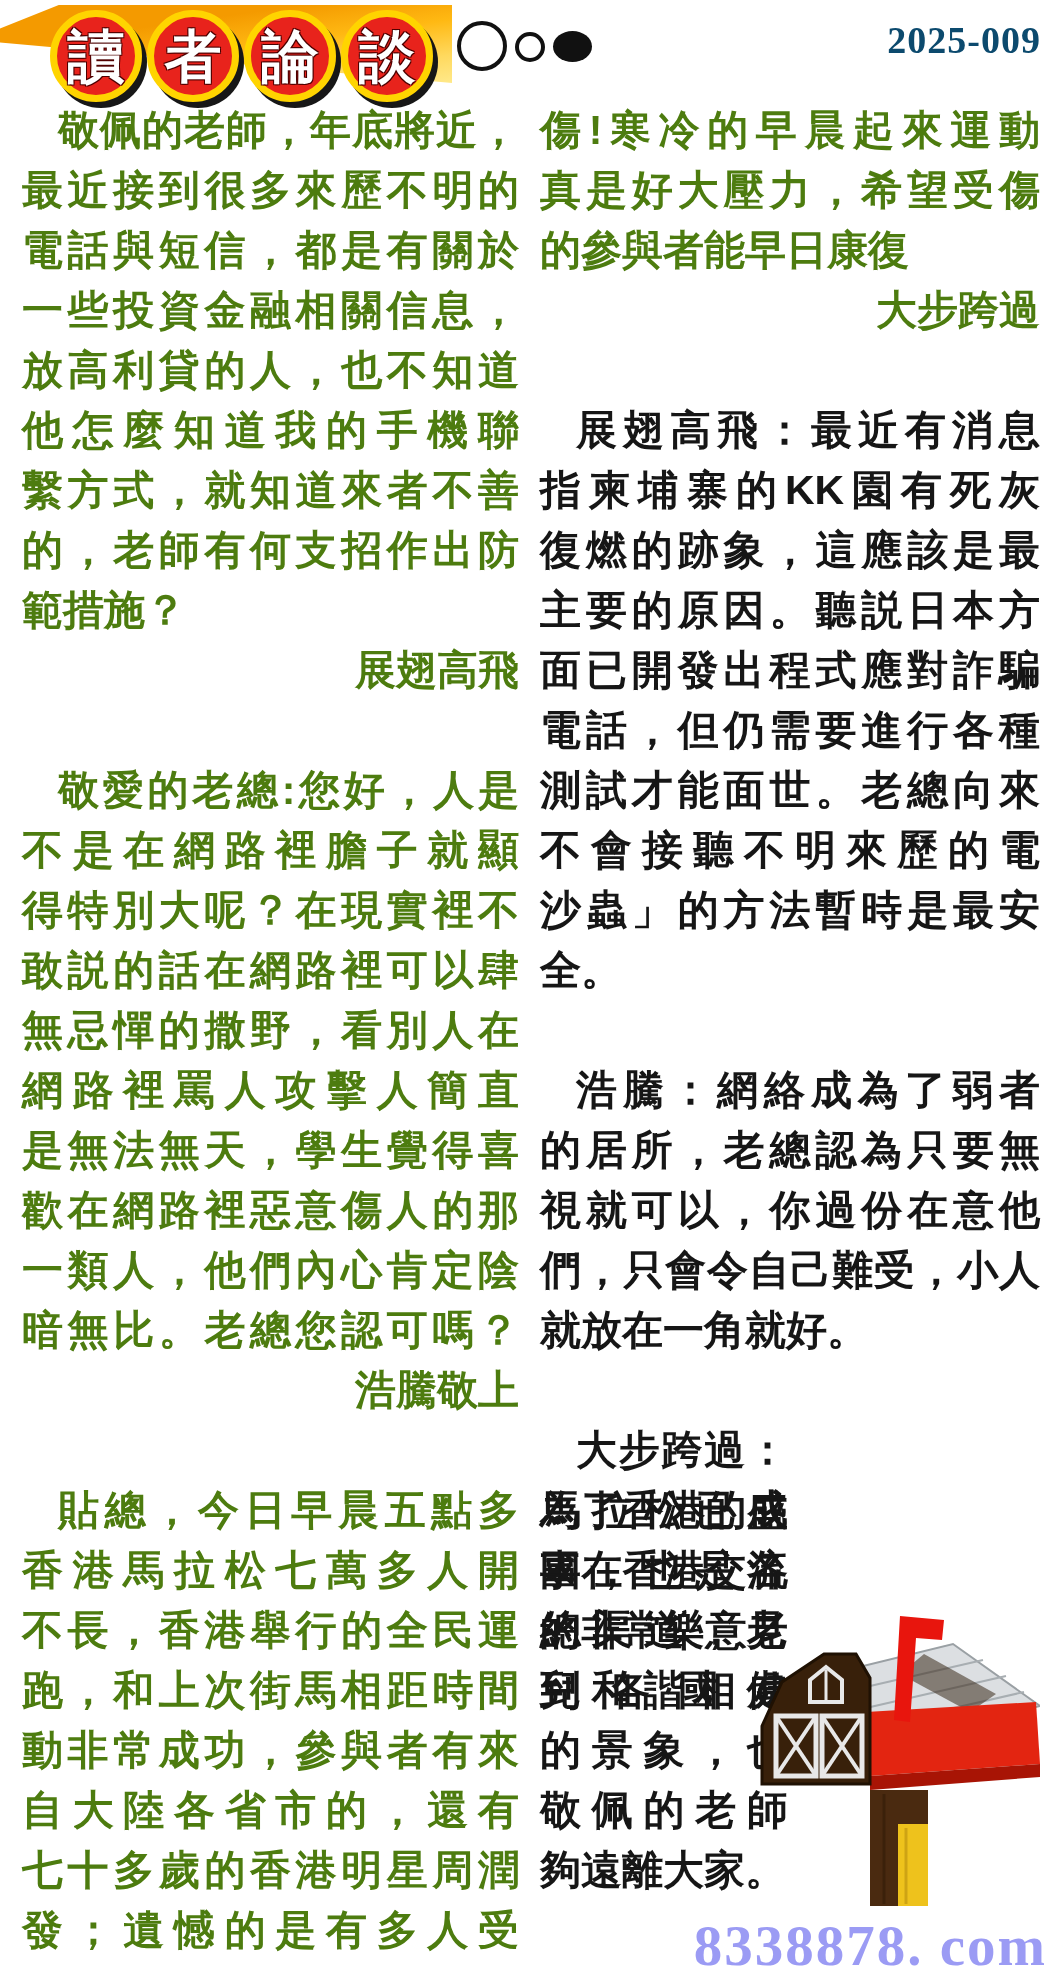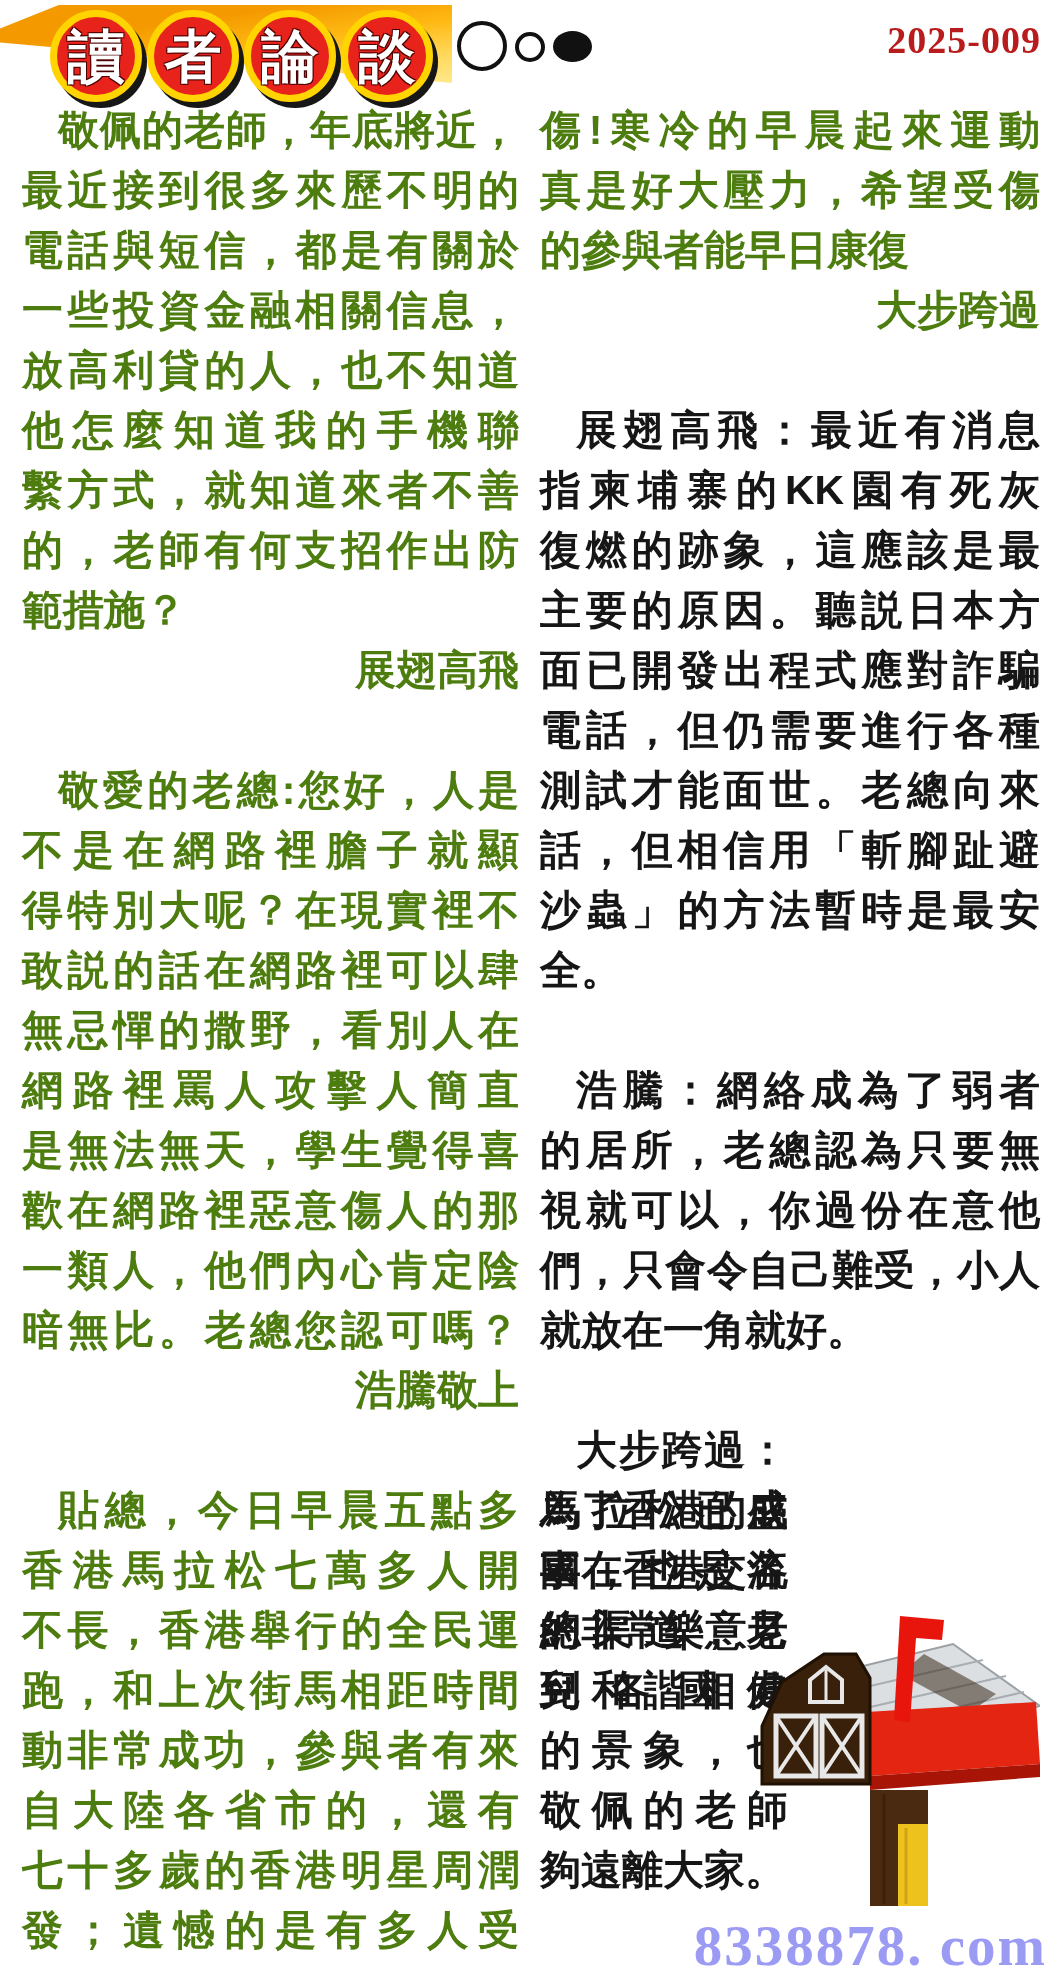--- a/index.html
+++ b/index.html
@@ -13,21 +13,21 @@
   .logo{position:absolute;top:10px;left:50px;display:flex;gap:5px;}
   .lc{width:78px;height:78px;border-radius:50%;background:#e8231c;border:7px solid #ffd400;
       box-shadow:5px 6px 0 #171717;display:flex;align-items:center;justify-content:center;}
   .lc span{color:#fff;font-size:57px;font-weight:700;line-height:1;
       text-shadow:1px 1px 0 #4d0000,-1px 1px 0 #4d0000,1px -1px 0 #4d0000,-1px -1px 0 #4d0000;}
   .dot{position:absolute;border-radius:50%;box-sizing:border-box;}
   .dot-big{left:457px;top:21px;width:50px;height:50px;background:#fff;border:4px solid #111;}
   .dot-small{left:515px;top:32px;width:30px;height:30px;background:#fff;border:4px solid #111;}
   .dot-black{left:553px;top:31px;width:39px;height:31px;background:#111;}
   .issue{position:absolute;right:16px;top:18px;font-family:"Liberation Serif","DejaVu Serif",serif;
-         font-size:38px;font-weight:700;color:#b91c1c;letter-spacing:1px;text-align:right;}
+         font-size:38px;font-weight:700;color:#0c4a6e;letter-spacing:1px;text-align:right;}
 
   
   .col{position:absolute;top:100px;height:1880px;}
   .col-left{left:22px;width:497px;}
   .col-right{left:540px;width:500px;}
   .para{margin:60px 0 0;}
   .para:first-child{margin-top:0;}
   .para.red{color:#4d7c0f;}
   .para.black{color:#161616;}
   .ln{font-size:41px;font-weight:700;line-height:60px;height:60px;overflow:visible;
@@ -117,21 +117,21 @@
         <div class="ln al-right">大步跨過</div>
       </div>
       <div class="para black">
         <div class="ln indent">展翅高飛：最近有消息</div>
         <div class="ln">指柬埔寨的KK園有死灰</div>
         <div class="ln">復燃的跡象，這應該是最</div>
         <div class="ln">主要的原因。聽説日本方</div>
         <div class="ln">面已開發出程式應對詐騙</div>
         <div class="ln">電話，但仍需要進行各種</div>
         <div class="ln">測試才能面世。老總向來</div>
-        <div class="ln">話，但相信用「斬腳趾避</div>
+        <div class="ln">不會接聽不明來歷的電</div>
         <div class="ln">沙蟲」的方法暫時是最安</div>
         <div class="ln al-left">全。</div>
       </div>
       <div class="para black">
         <div class="ln indent">浩騰：網絡成為了弱者</div>
         <div class="ln">的居所，老總認為只要無</div>
         <div class="ln">視就可以，你過份在意他</div>
         <div class="ln">們，只會令自己難受，小人</div>
         <div class="ln al-left">就放在一角就好。</div>
       </div>

